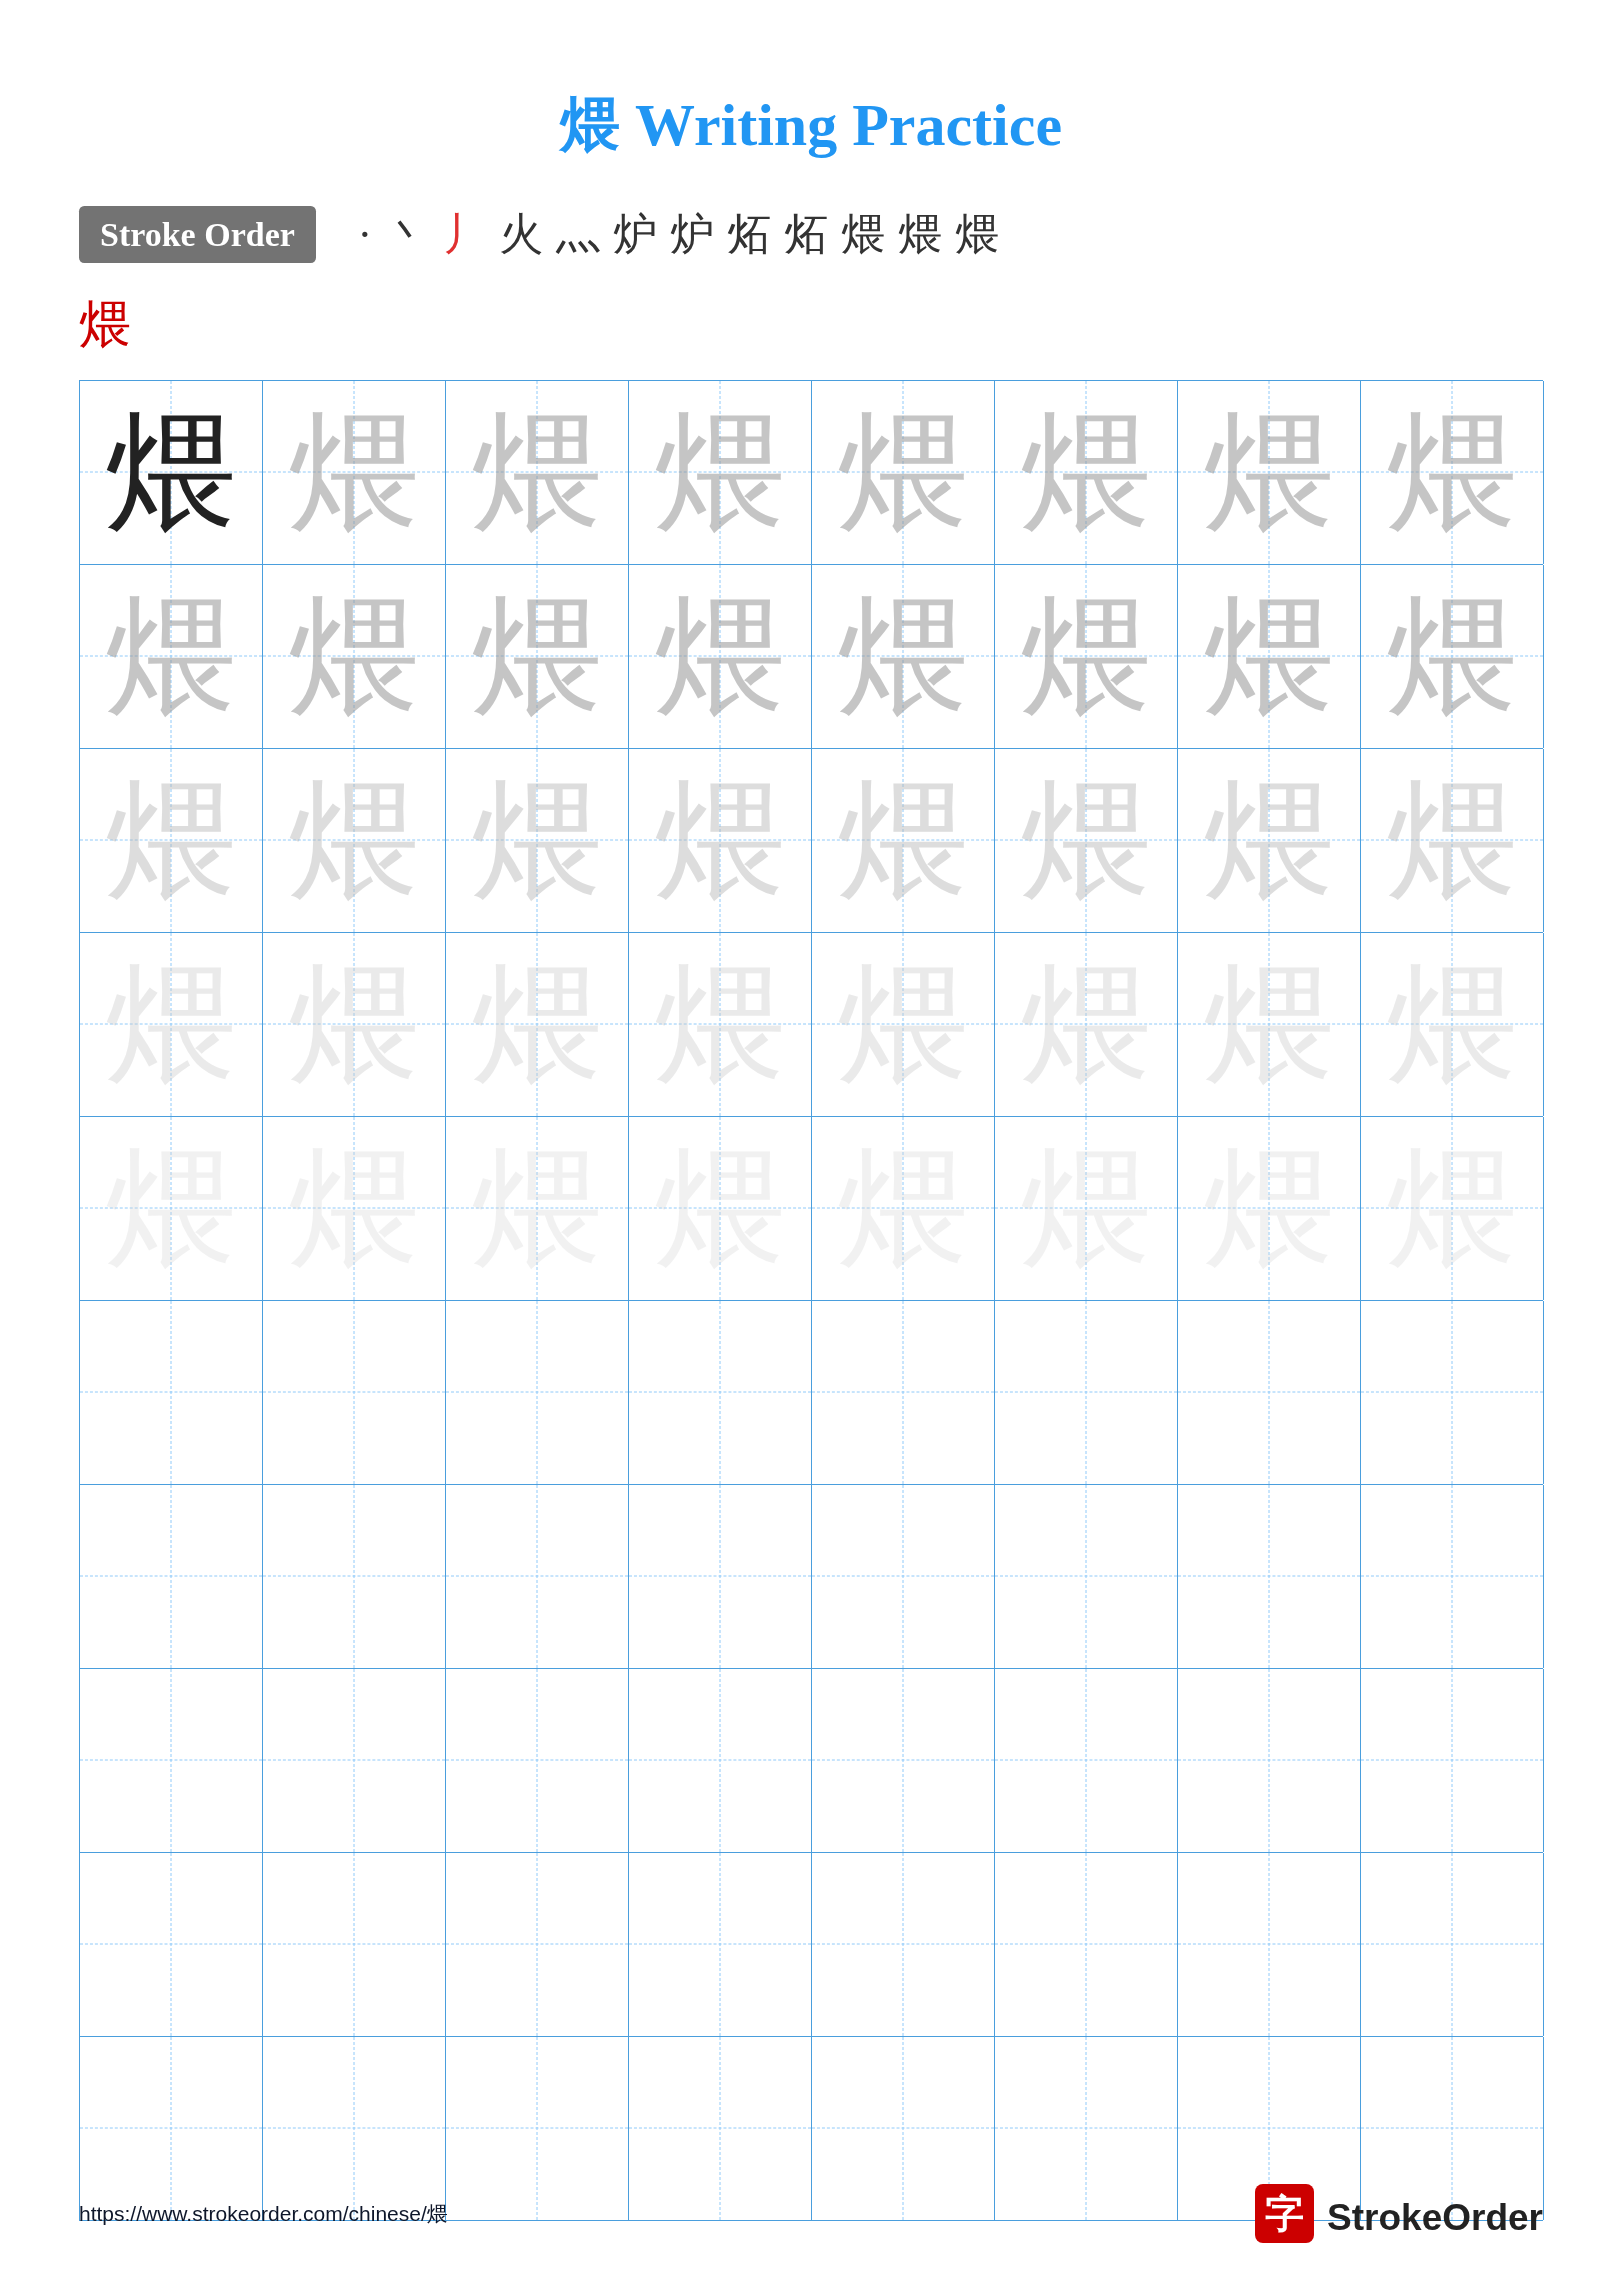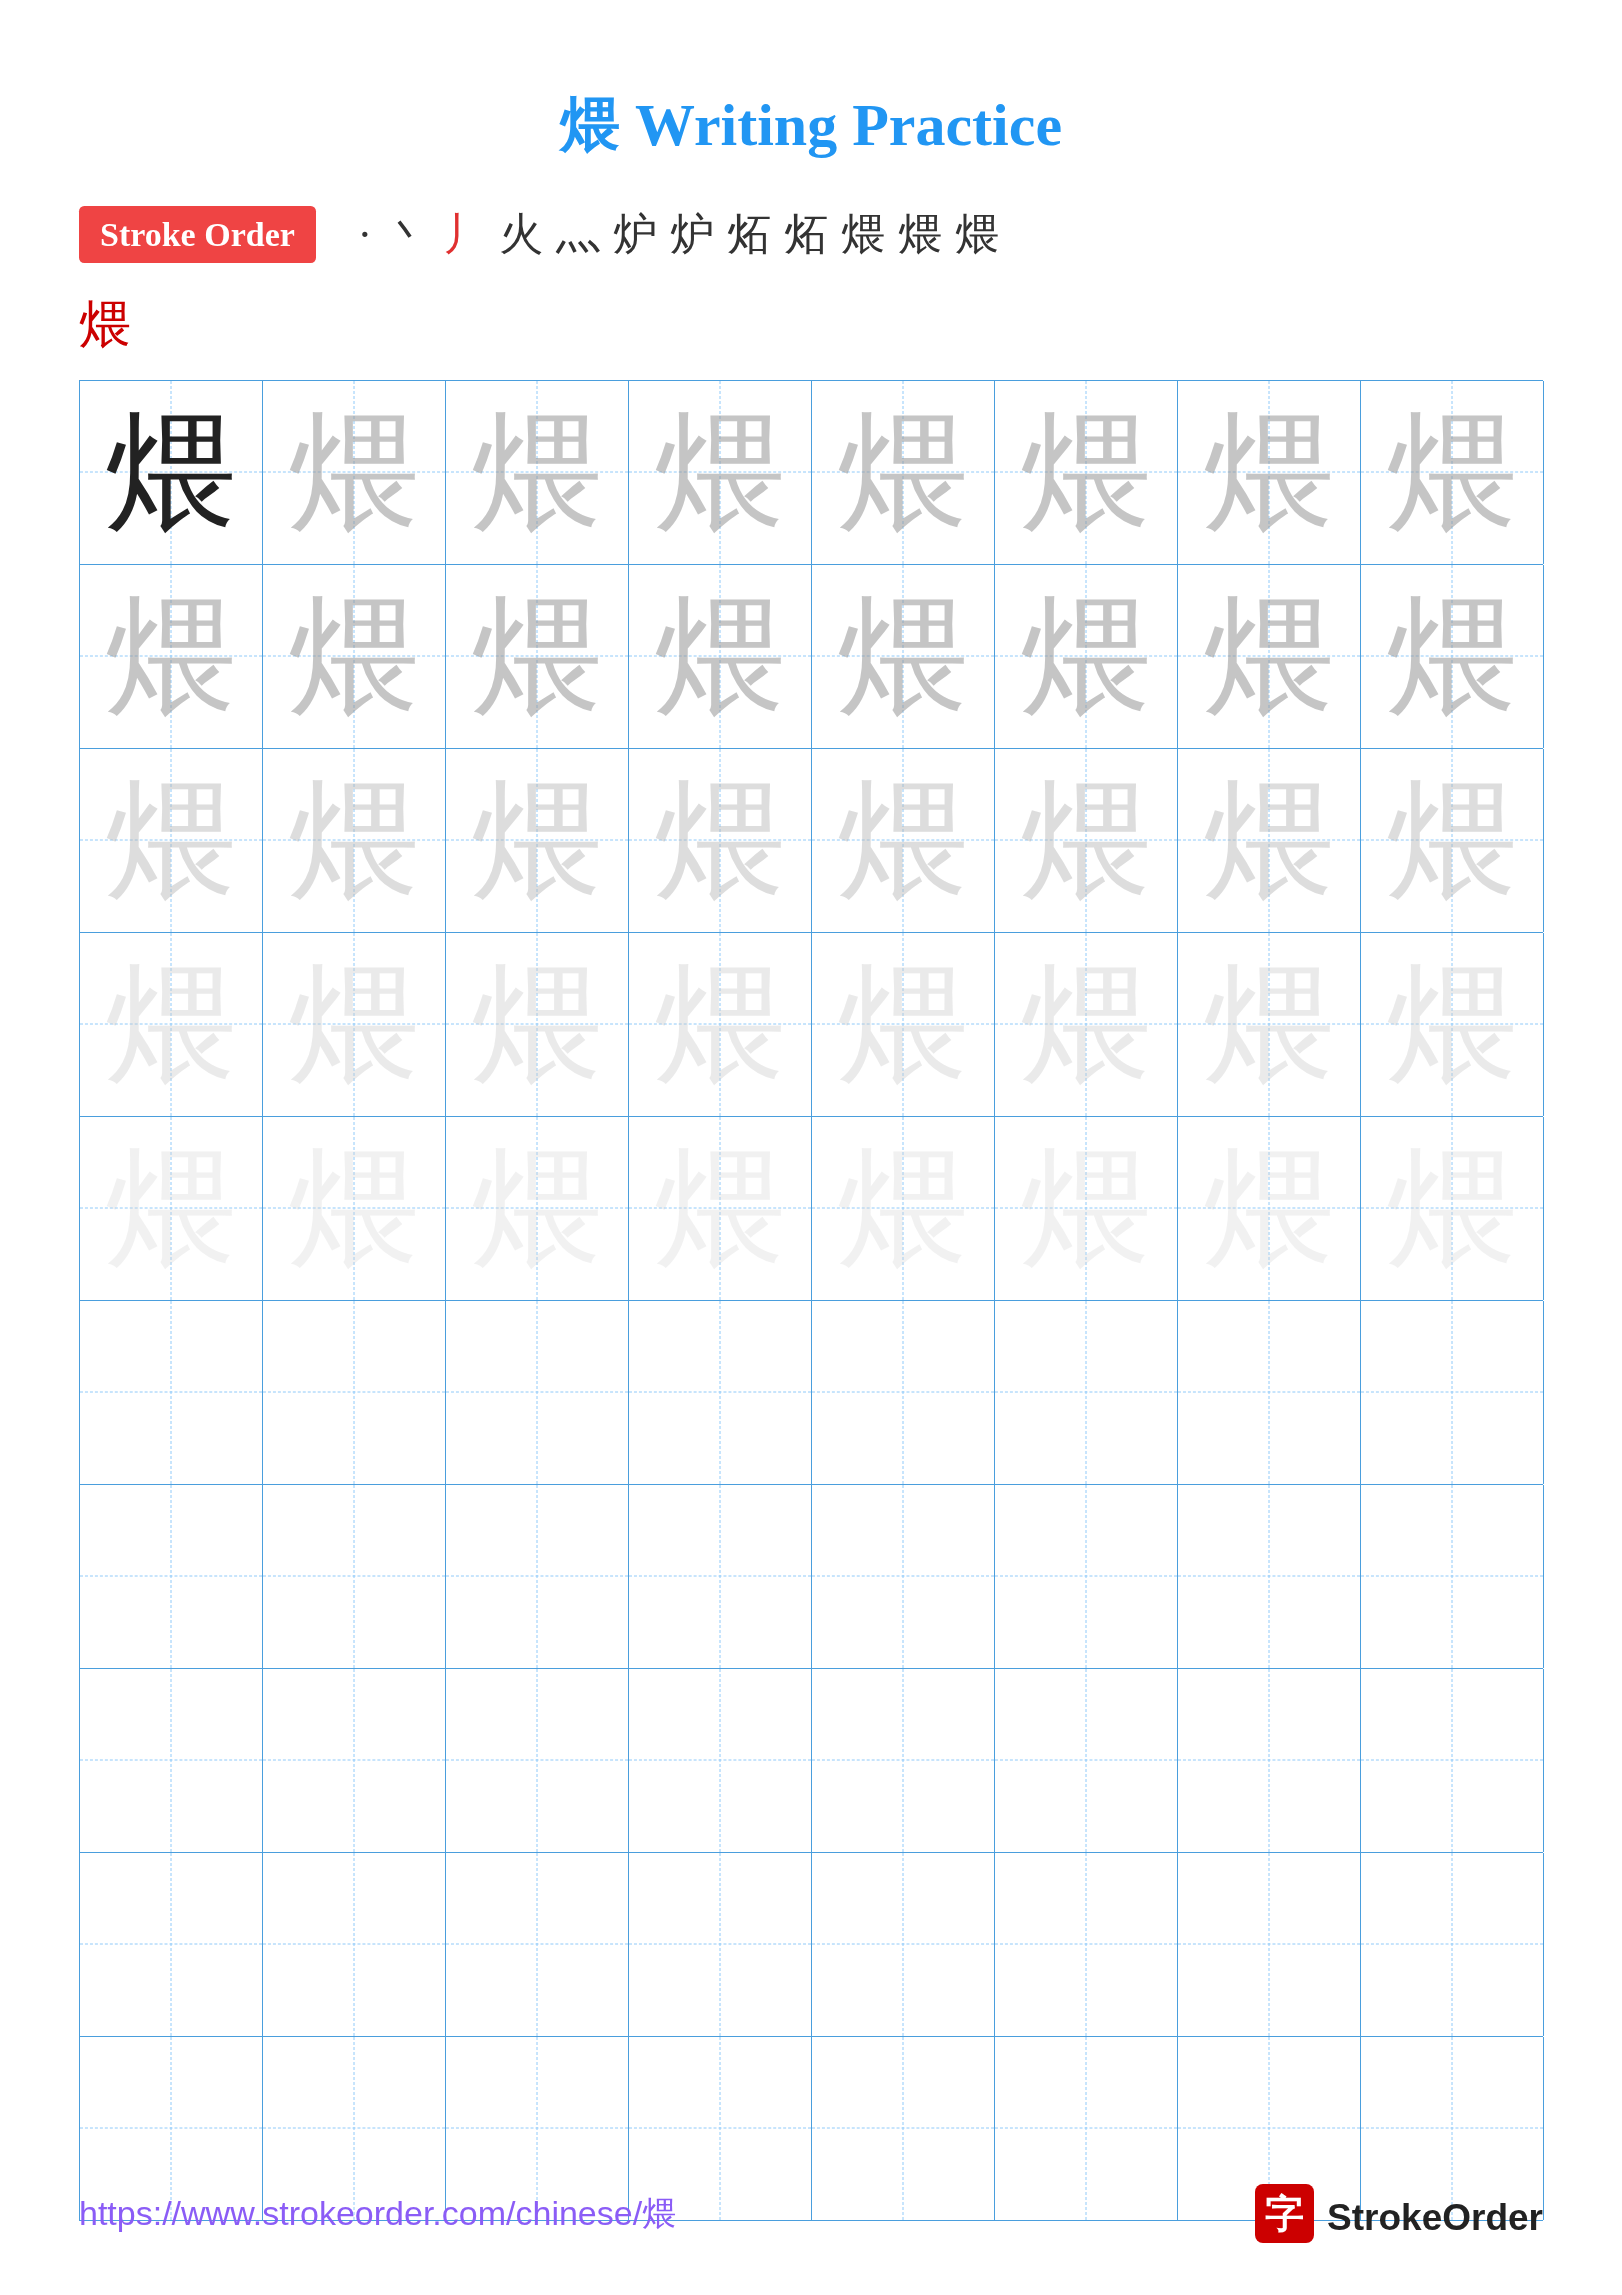--- a/index.html
+++ b/index.html
@@ -31,21 +31,21 @@
 
     .stroke-order-section {
       padding: 0 79px;
       margin-bottom: 26px;
       display: flex;
       align-items: center;
       flex-wrap: wrap;
     }
 
     .stroke-order-badge {
-      background: #ef4444;
+      background: #737373;
       color: white;
       padding: 9.2px 21px;
       border-radius: 5.2px;
       font-size: 34px;
       font-weight: bold;
       margin-right: 26px;
       white-space: nowrap;
     }
 
     .stroke-sequence {
@@ -151,22 +151,22 @@
       position: absolute;
       bottom: 52px;
       left: 79px;
       right: 79px;
       display: flex;
       align-items: center;
       justify-content: space-between;
     }
 
     .footer-url {
-      color: #8b5cf6;
-      font-size: 34px;
+      color: #0f172a;
+      font-size: 21px;
       font-family: Arial, sans-serif;
     }
 
     .footer-logo {
       display: flex;
       align-items: center;
       gap: 13px;
     }
 
     .footer-logo-icon {

